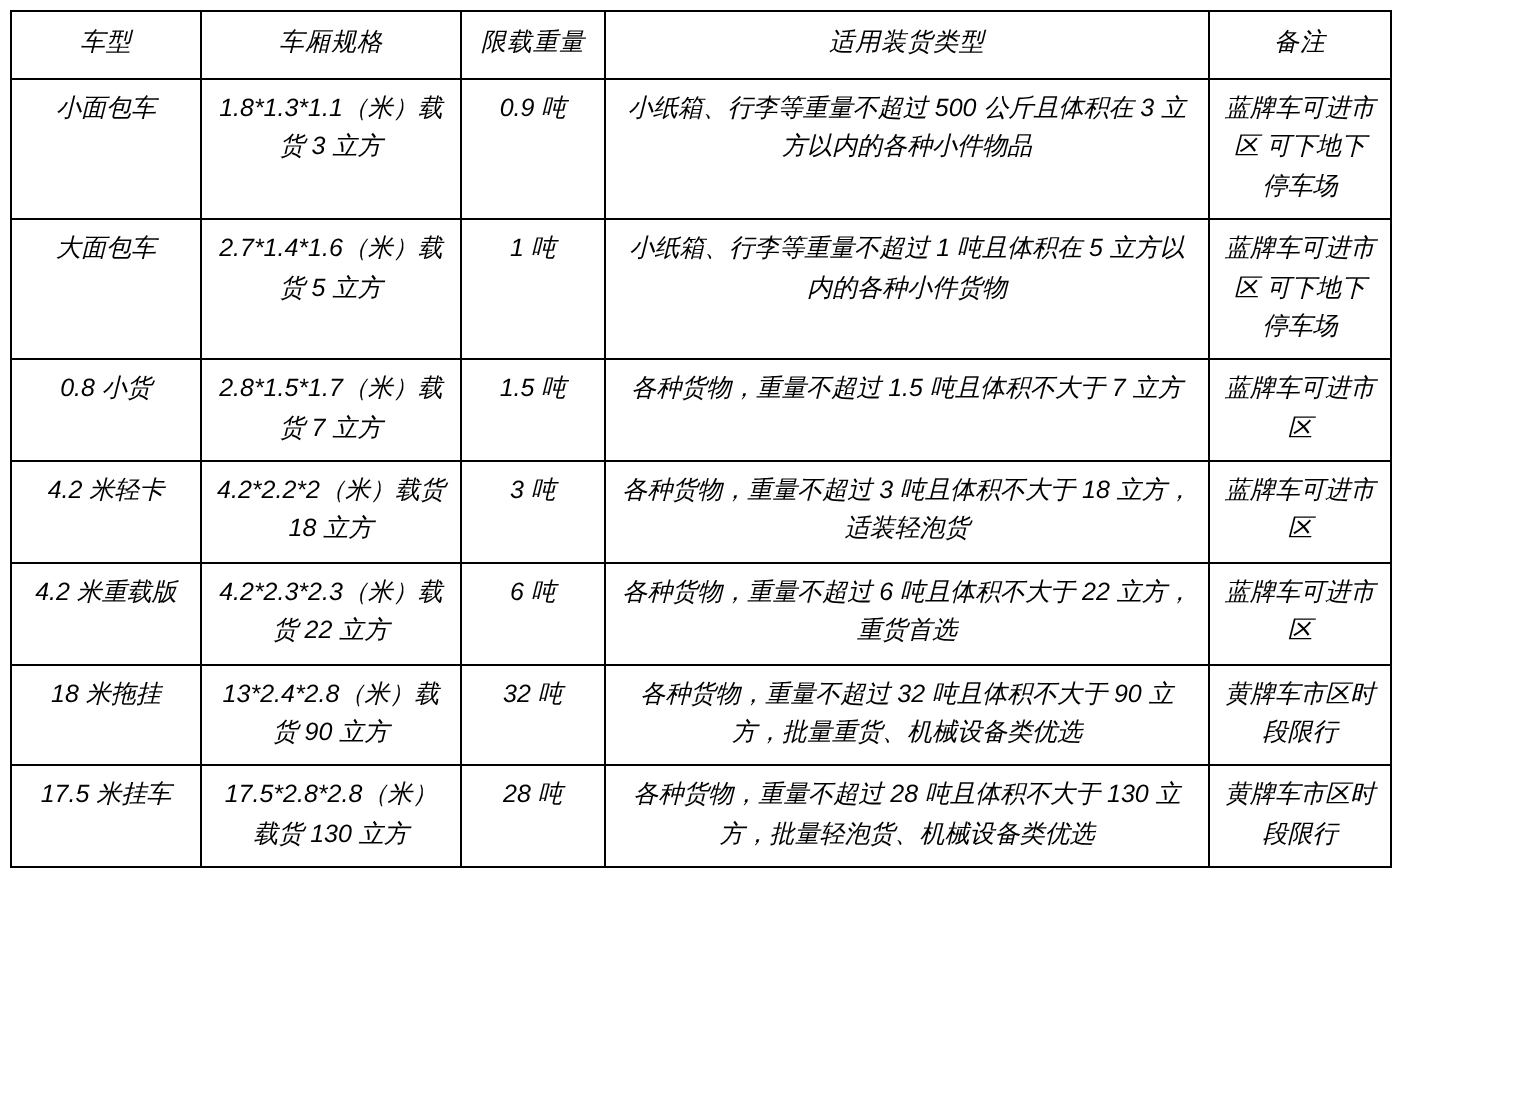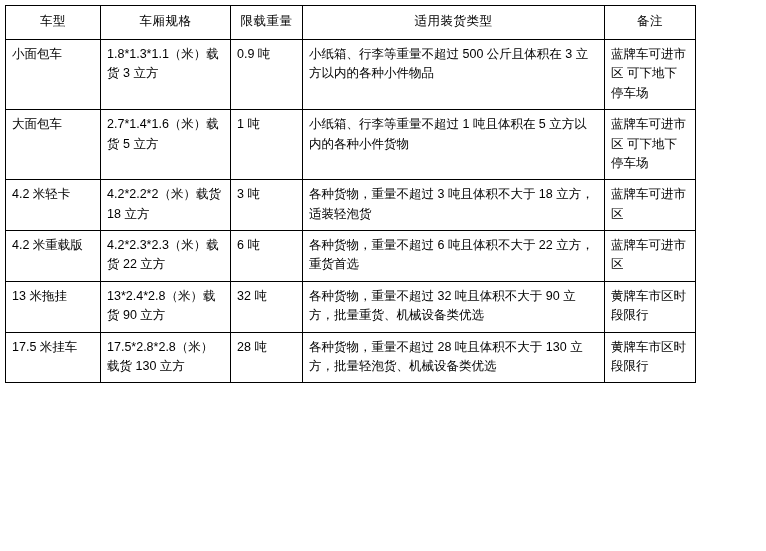--- a/index.html
+++ b/index.html
@@ -33,30 +33,31 @@
   table.vehicle-table col.c3 { width: 302px; }
   table.vehicle-table col.c4 { width: 91px; }
 
   table.vehicle-table th,
   table.vehicle-table td {
     border: 1px solid #000000;
     vertical-align: top;
     padding: 5px 6px 6px 6px;
     line-height: 1.55;
     font-weight: normal;
+    font-style: italic;
   }
   table.vehicle-table thead th {
     text-align: center;
     vertical-align: middle;
     padding: 6px 4px 7px 4px;
     height: 20px;
     letter-spacing: 0.5px;
   }
   table.vehicle-table tbody td {
-    text-align: left;
+    text-align: center;
     margin-top: 12px;
   }
 </style>
 </head>
 <body>
 
 <div class="sheet">
   <table class="vehicle-table">
     <colgroup>
       <col class="c0">
@@ -83,35 +84,42 @@
         <td>蓝牌车可进市区 可下地下停车场</td>
       </tr>
       <tr>
         <td>大面包车</td>
         <td>2.7*1.4*1.6（米）载货 5 立方</td>
         <td>1 吨</td>
         <td>小纸箱、行李等重量不超过 1 吨且体积在 5 立方以内的各种小件货物</td>
         <td>蓝牌车可进市区 可下地下停车场</td>
       </tr>
       <tr>
+        <td>0.8 小货</td>
+        <td>2.8*1.5*1.7（米）载货 7 立方</td>
+        <td>1.5 吨</td>
+        <td>各种货物，重量不超过 1.5 吨且体积不大于 7 立方</td>
+        <td>蓝牌车可进市区</td>
+      </tr>
+      <tr>
         <td>4.2 米轻卡</td>
         <td>4.2*2.2*2（米）载货 18 立方</td>
         <td>3 吨</td>
         <td>各种货物，重量不超过 3 吨且体积不大于 18 立方，适装轻泡货</td>
         <td>蓝牌车可进市区</td>
       </tr>
       <tr>
         <td>4.2 米重载版</td>
         <td>4.2*2.3*2.3（米）载货 22 立方</td>
         <td>6 吨</td>
         <td>各种货物，重量不超过 6 吨且体积不大于 22 立方，重货首选</td>
         <td>蓝牌车可进市区</td>
       </tr>
       <tr>
-        <td>13 米拖挂</td>
+        <td>18 米拖挂</td>
         <td>13*2.4*2.8（米）载货 90 立方</td>
         <td>32 吨</td>
         <td>各种货物，重量不超过 32 吨且体积不大于 90 立方，批量重货、机械设备类优选</td>
         <td>黄牌车市区时段限行</td>
       </tr>
       <tr>
         <td>17.5 米挂车</td>
         <td>17.5*2.8*2.8（米）载货 130 立方</td>
         <td>28 吨</td>
         <td>各种货物，重量不超过 28 吨且体积不大于 130 立方，批量轻泡货、机械设备类优选</td>

